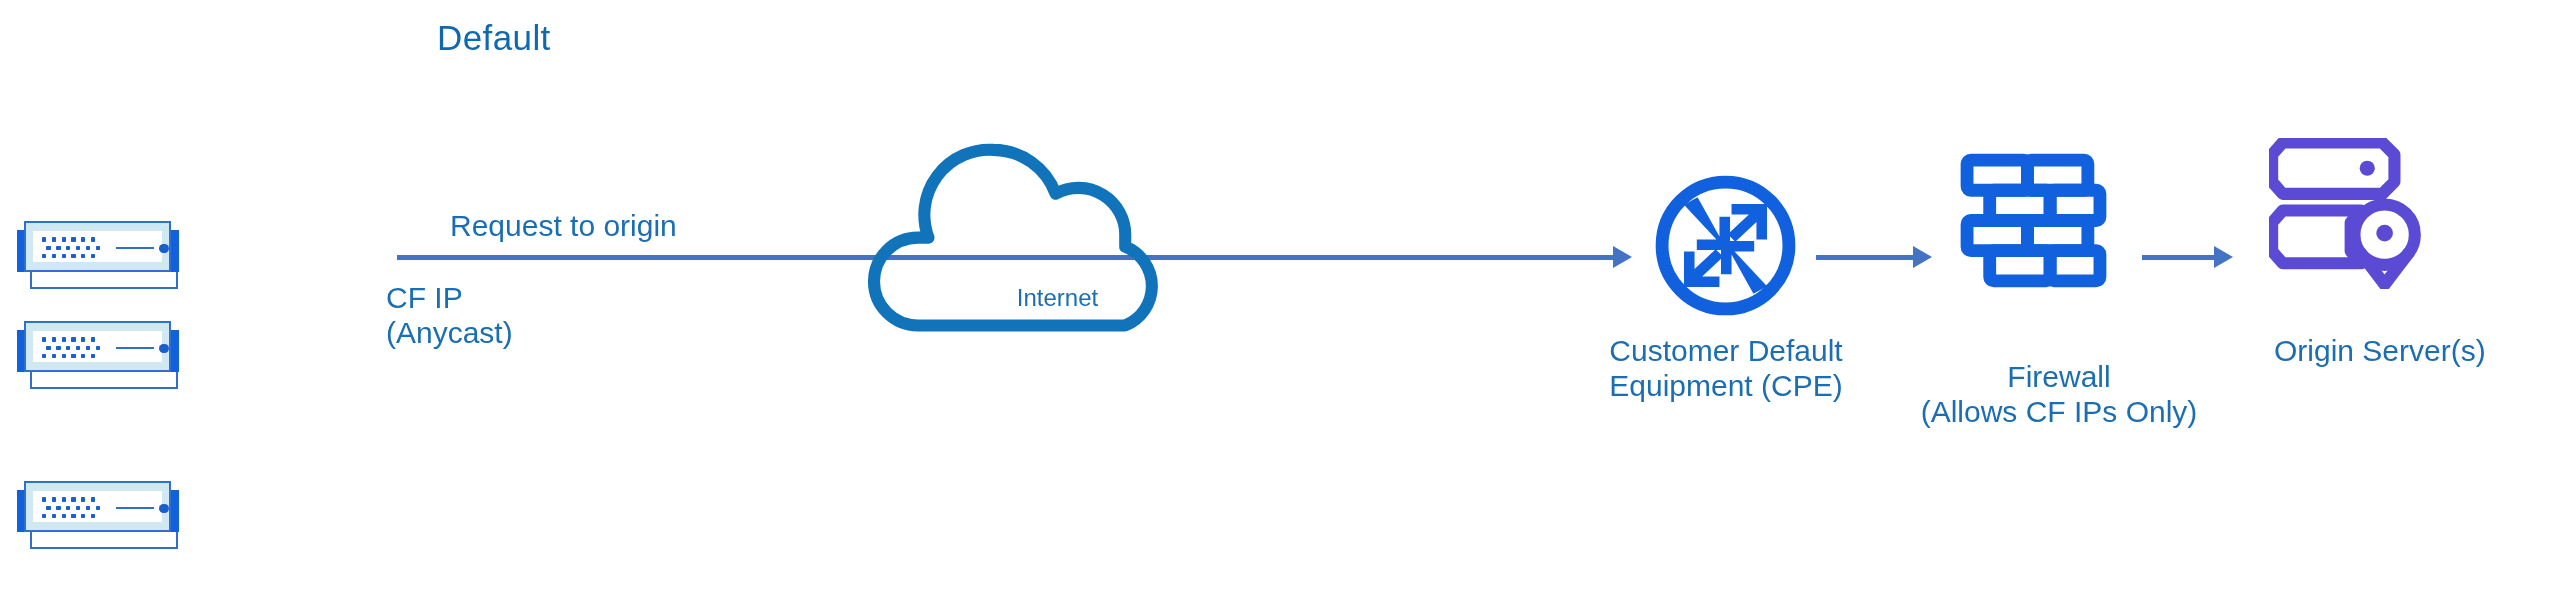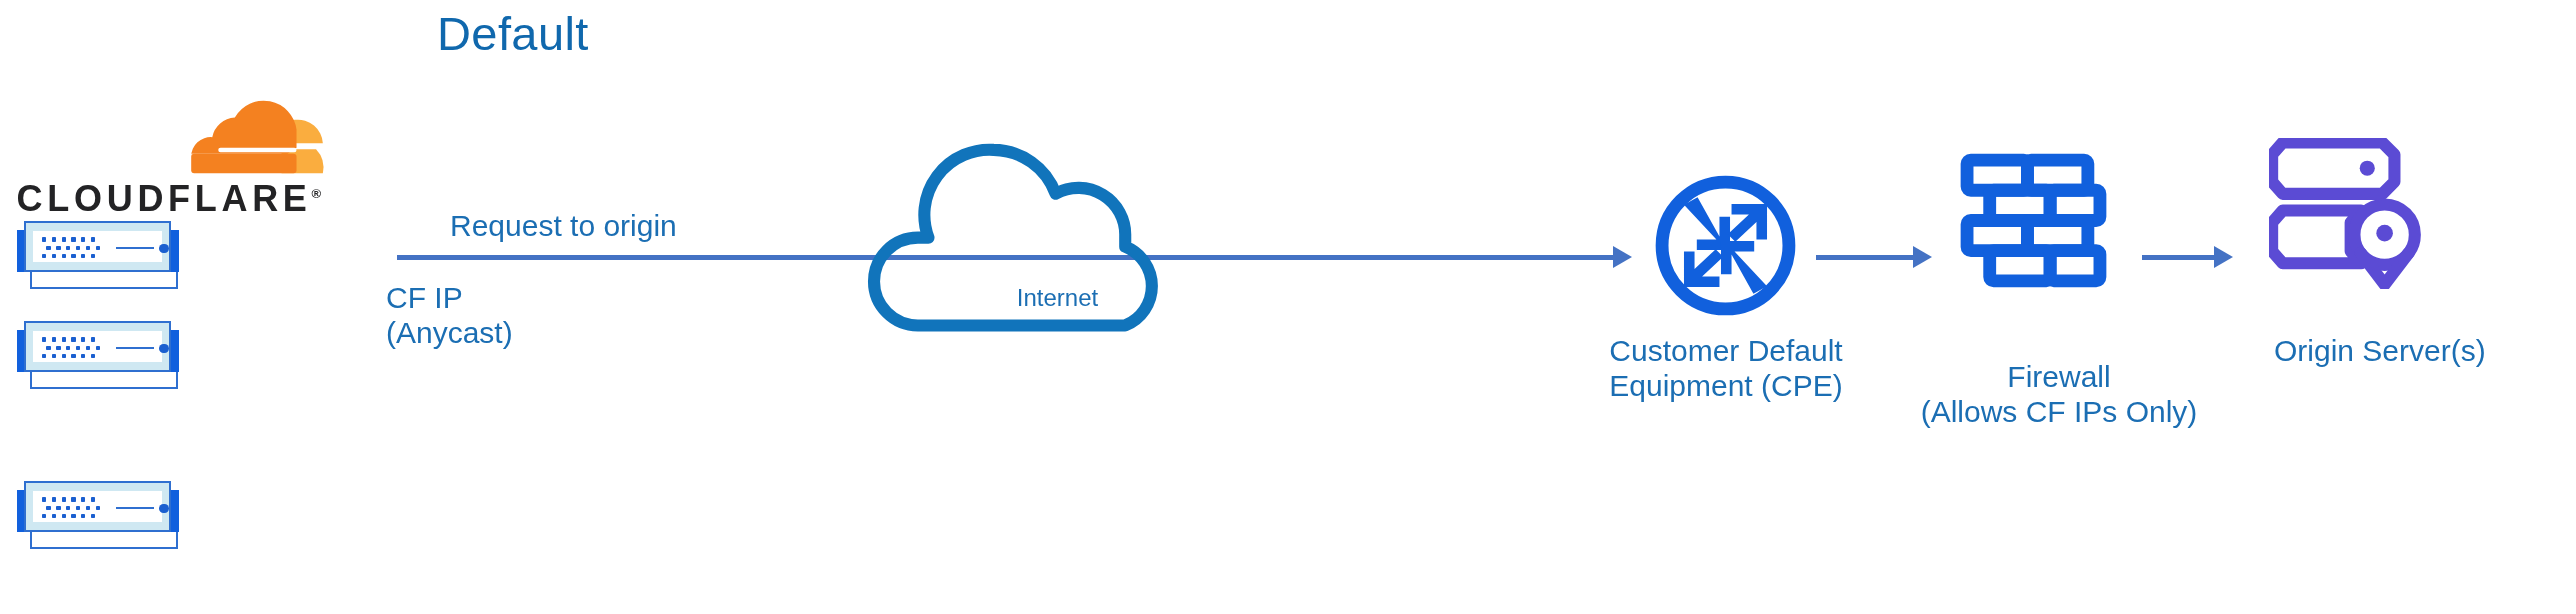--- a/index.html
+++ b/index.html
@@ -16,22 +16,22 @@
     width: 2576px;
     height: 614px;
     background: #ffffff;
     overflow: hidden;
   }
 
   
   #diagram-title {
     position: absolute;
     left: 437px;
-    top: 6px;
-    font-size: 47px;
+    top: 18px;
+    font-size: 35px;
     color: #1068ad;
     letter-spacing: 0.4px;
     white-space: nowrap;
   }
 
   
   .label {
     position: absolute;
     color: #1b6eb3;
     font-size: 30px;
@@ -210,35 +210,20 @@
     white-space: pre-line;
   }
 </style>
 </head>
 <body>
 
 <div id="canvas">
 
   <div id="diagram-title">Default</div>
 
-  <div id="cf-brand">
-    <div id="cf-logo-mark">
-      <svg viewBox="0 0 215 105" width="163" height="79" xmlns="http://www.w3.org/2000/svg">
-        <path d="M150 64 L205 64 A33 33 0 0 0 168 33 A34 34 0 0 0 150 40 Z" fill="#faad3f"></path>
-        <path d="M150 104 L205 104 A36 36 0 0 0 196 72 L150 72 Z" fill="#faad3f"></path>
-        <path d="M30 104 L30 82 A26 26 0 0 1 58 56 A32 32 0 0 1 88 30
-                 A44 44 0 0 1 170 46 L170 70 L158 78 L30 78 Z" fill="#f48120"></path>
-        <rect x="30" y="78" width="140" height="26" rx="4" fill="#f48120"></rect>
-        <rect x="66" y="70" width="104" height="6" rx="3" fill="#ffffff"></rect>
-      </svg>
-    </div>
-    <div id="cf-wordmark">
-      <span>CLOUDFLARE</span><span class="reg">®</span>
-    </div>
-  </div>
 
   <div class="server-unit" style="left:16.6px; top:218px;">
     <div class="su-base"></div>
     <div class="su-tab su-tab-l"></div>
     <div class="su-tab su-tab-r"></div>
     <div class="su-body">
       <div class="su-panel">
         <div class="su-dots">
           <i style="left:0px;top:0px"></i>
             <i style="left:9.8px;top:0px"></i>

